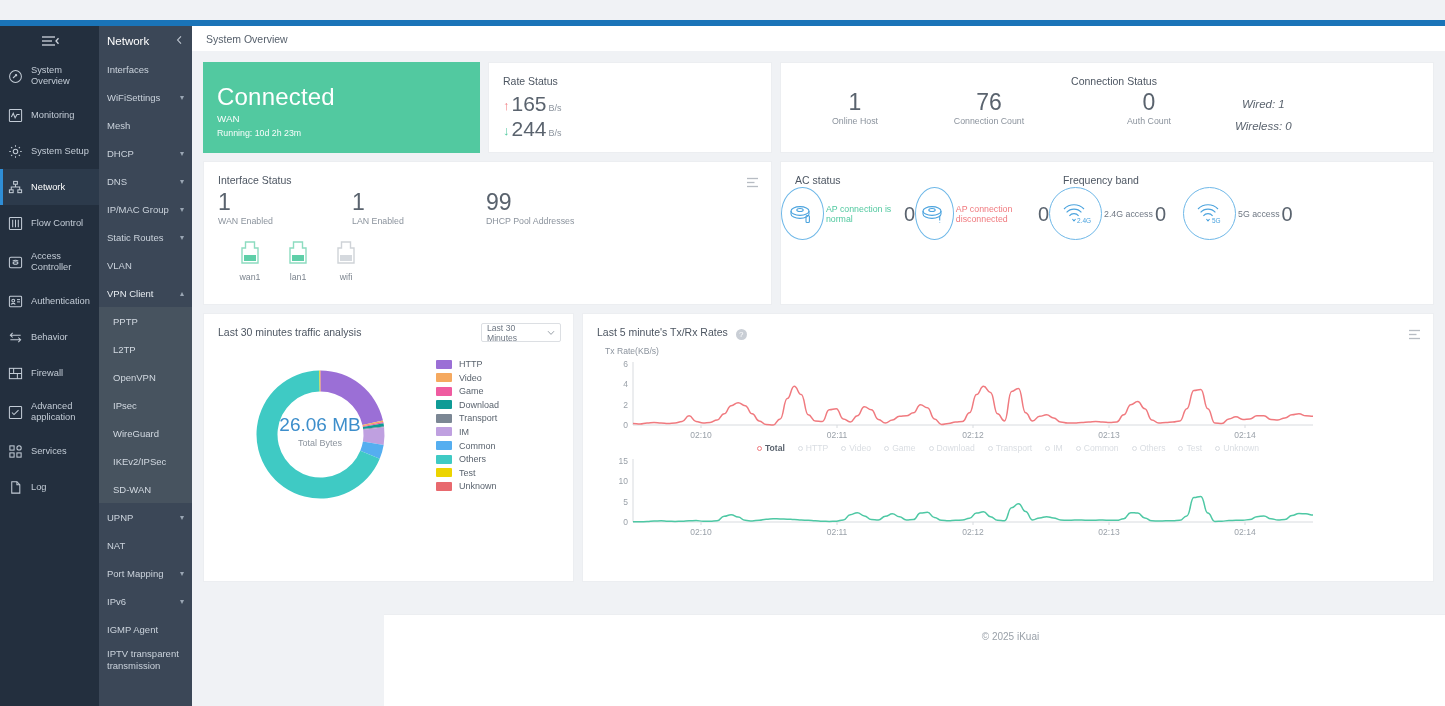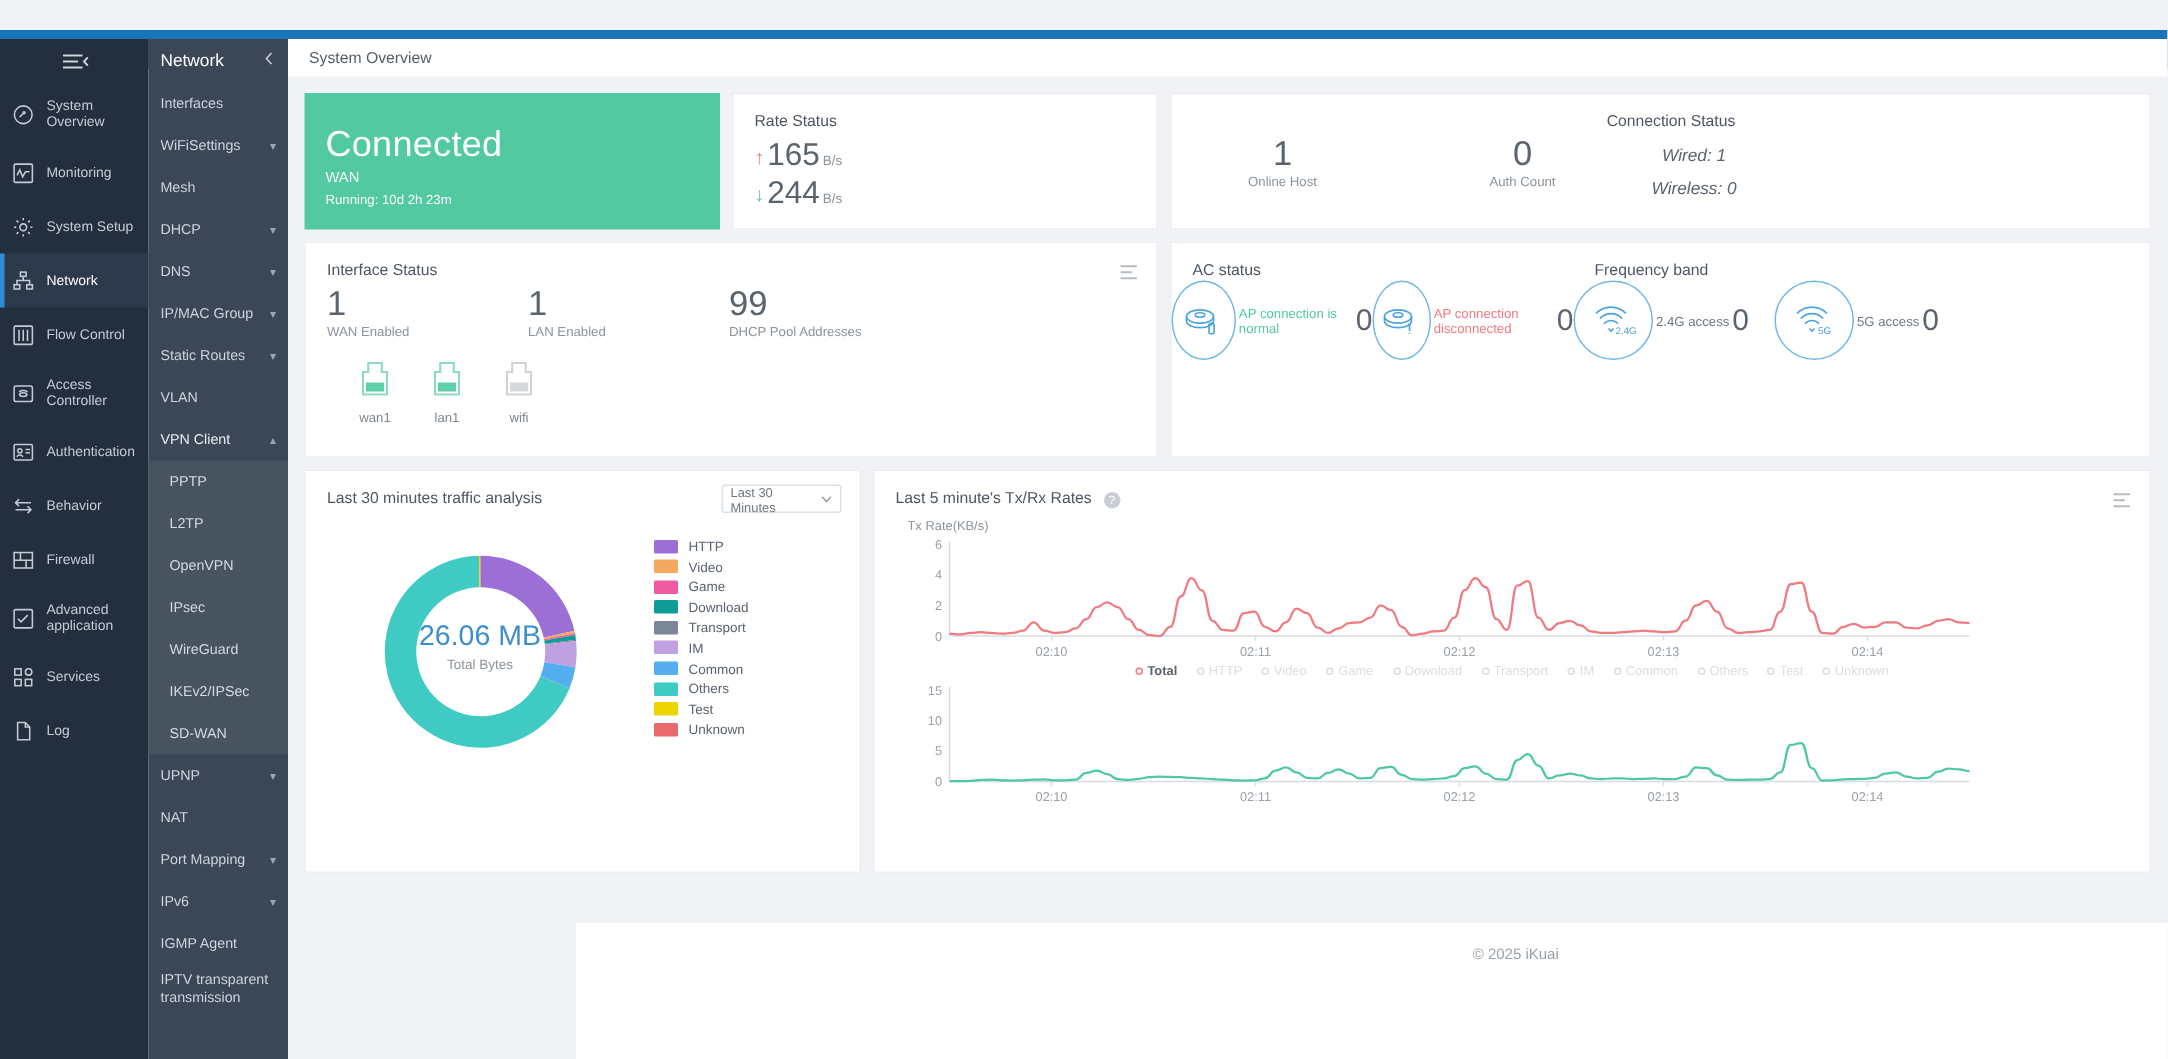--- a/index.html
+++ b/index.html
@@ -523,20 +523,24 @@
           </div>
         </div>
 
         <div class="card conncard">
           <div class="card-title">Connection Status</div>
           <div class="conngrid">
             <div class="metric m-w">
               <div class="v">1</div>
               <div class="k">Online Host</div>
             </div>
+            <div class="metric m-c">
+              <div class="v">76</div>
+              <div class="k">Connection Count</div>
+            </div>
             <div class="metric m-a">
               <div class="v">0</div>
               <div class="k">Auth Count</div>
             </div>
             <div class="wirebox">
               <div>Wired: 1</div>
               <div>Wireless: 0</div>
             </div>
           </div>
         </div>

